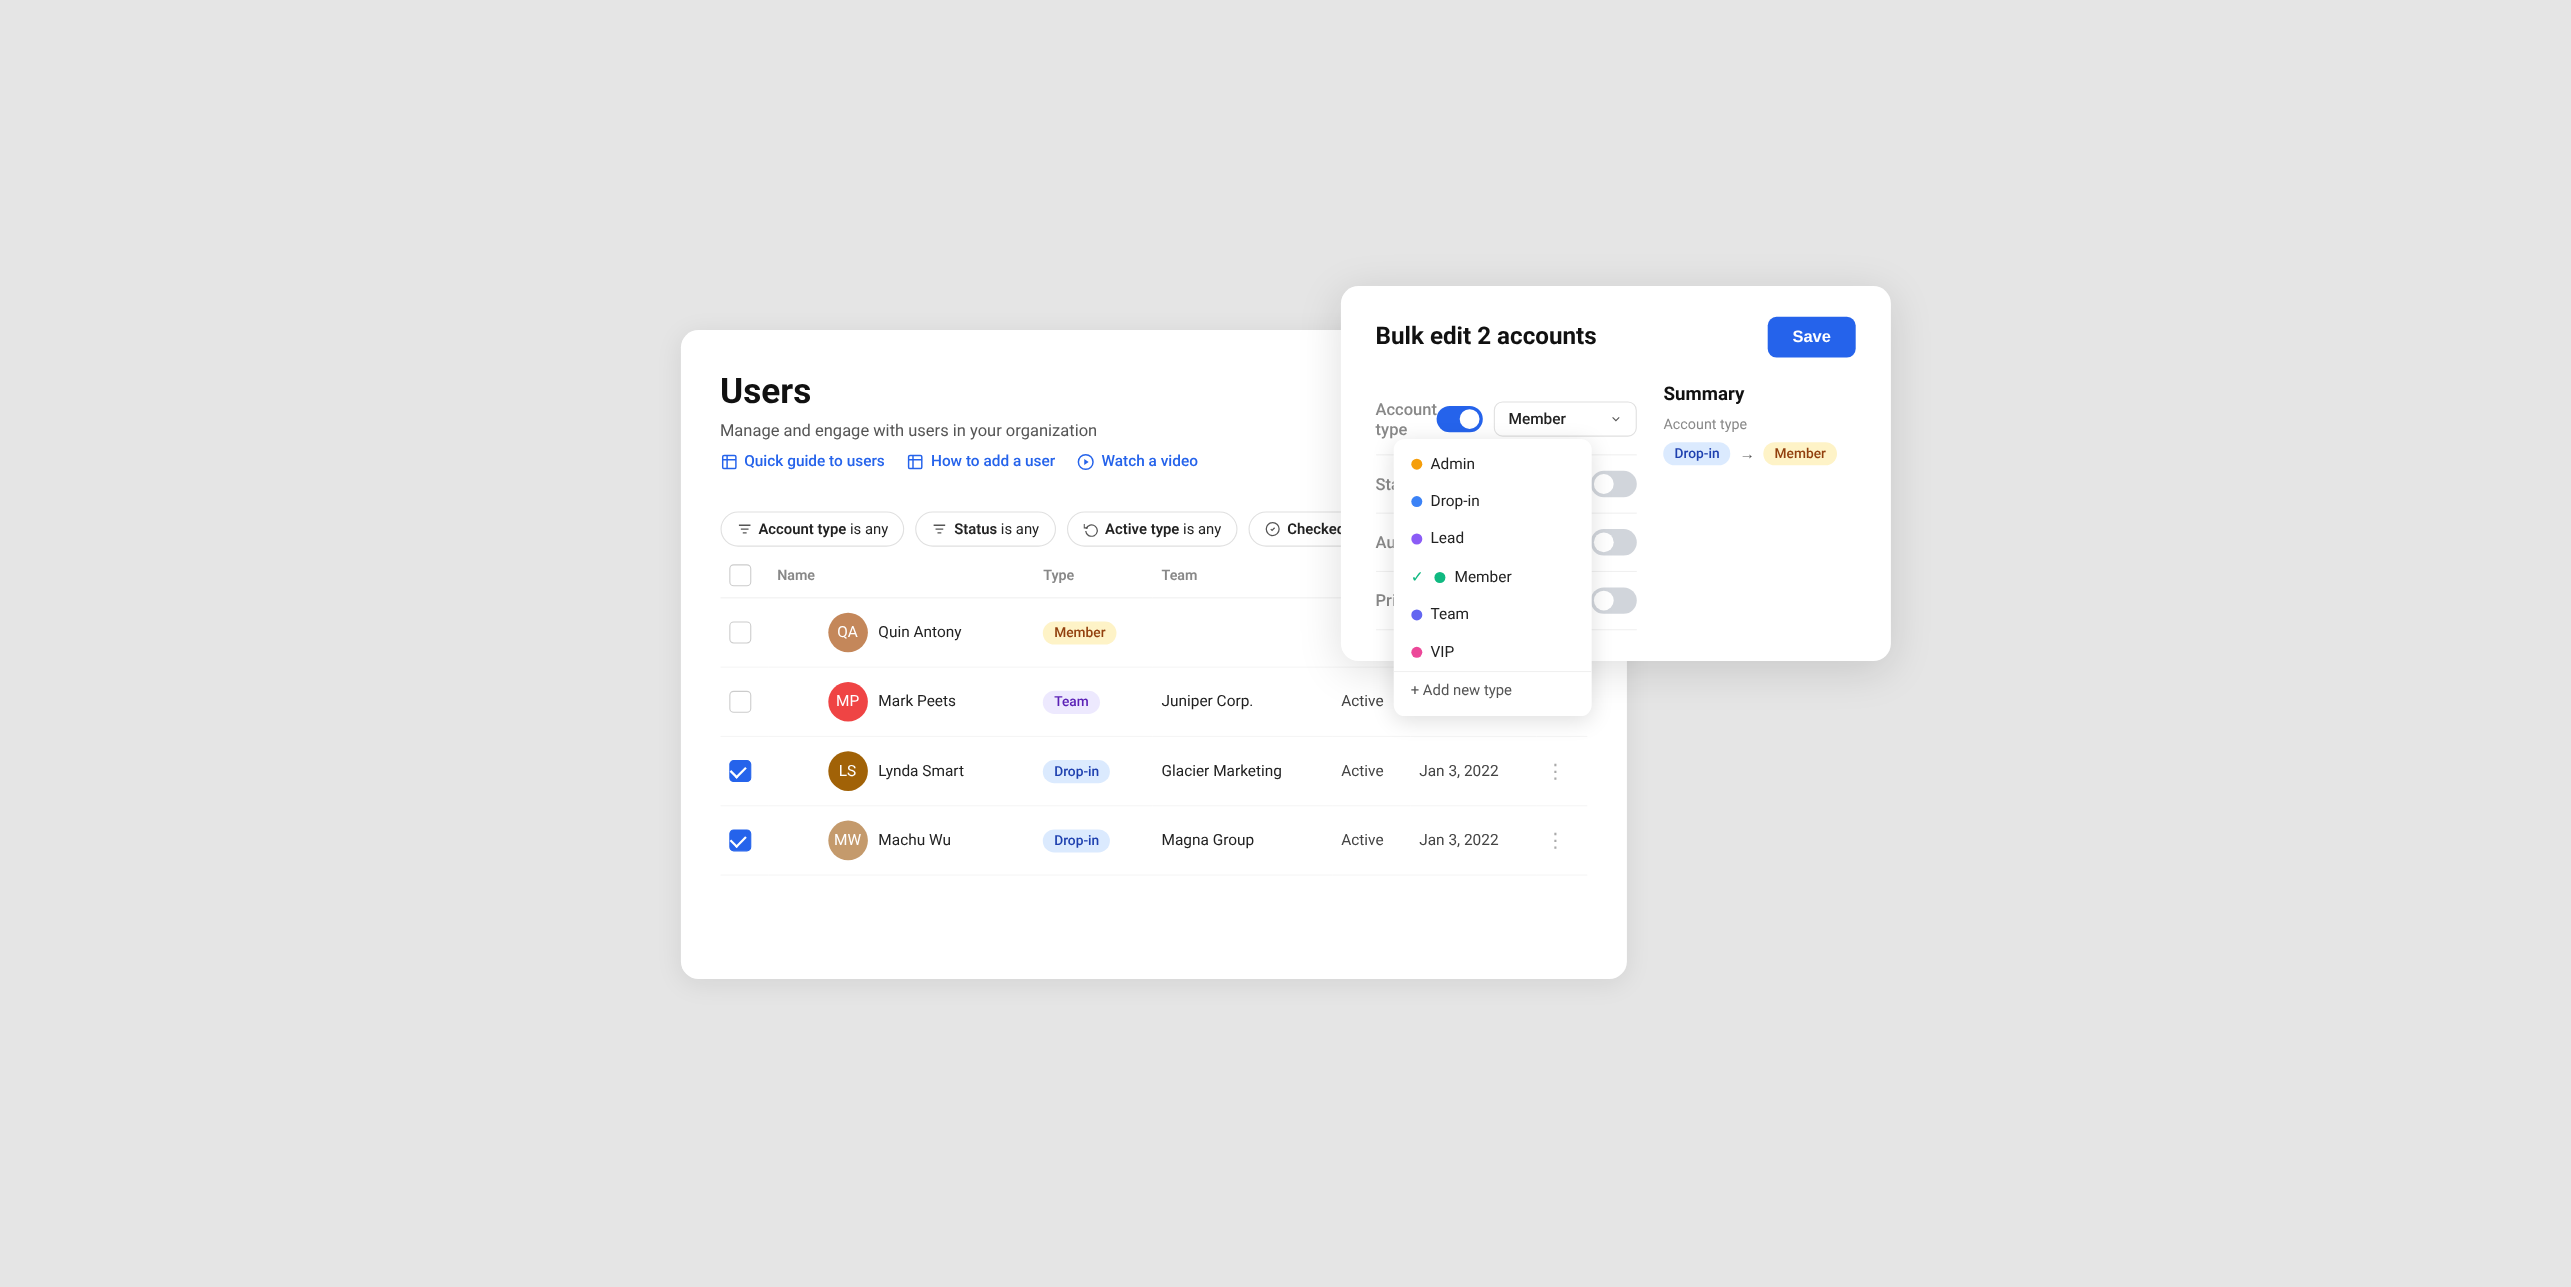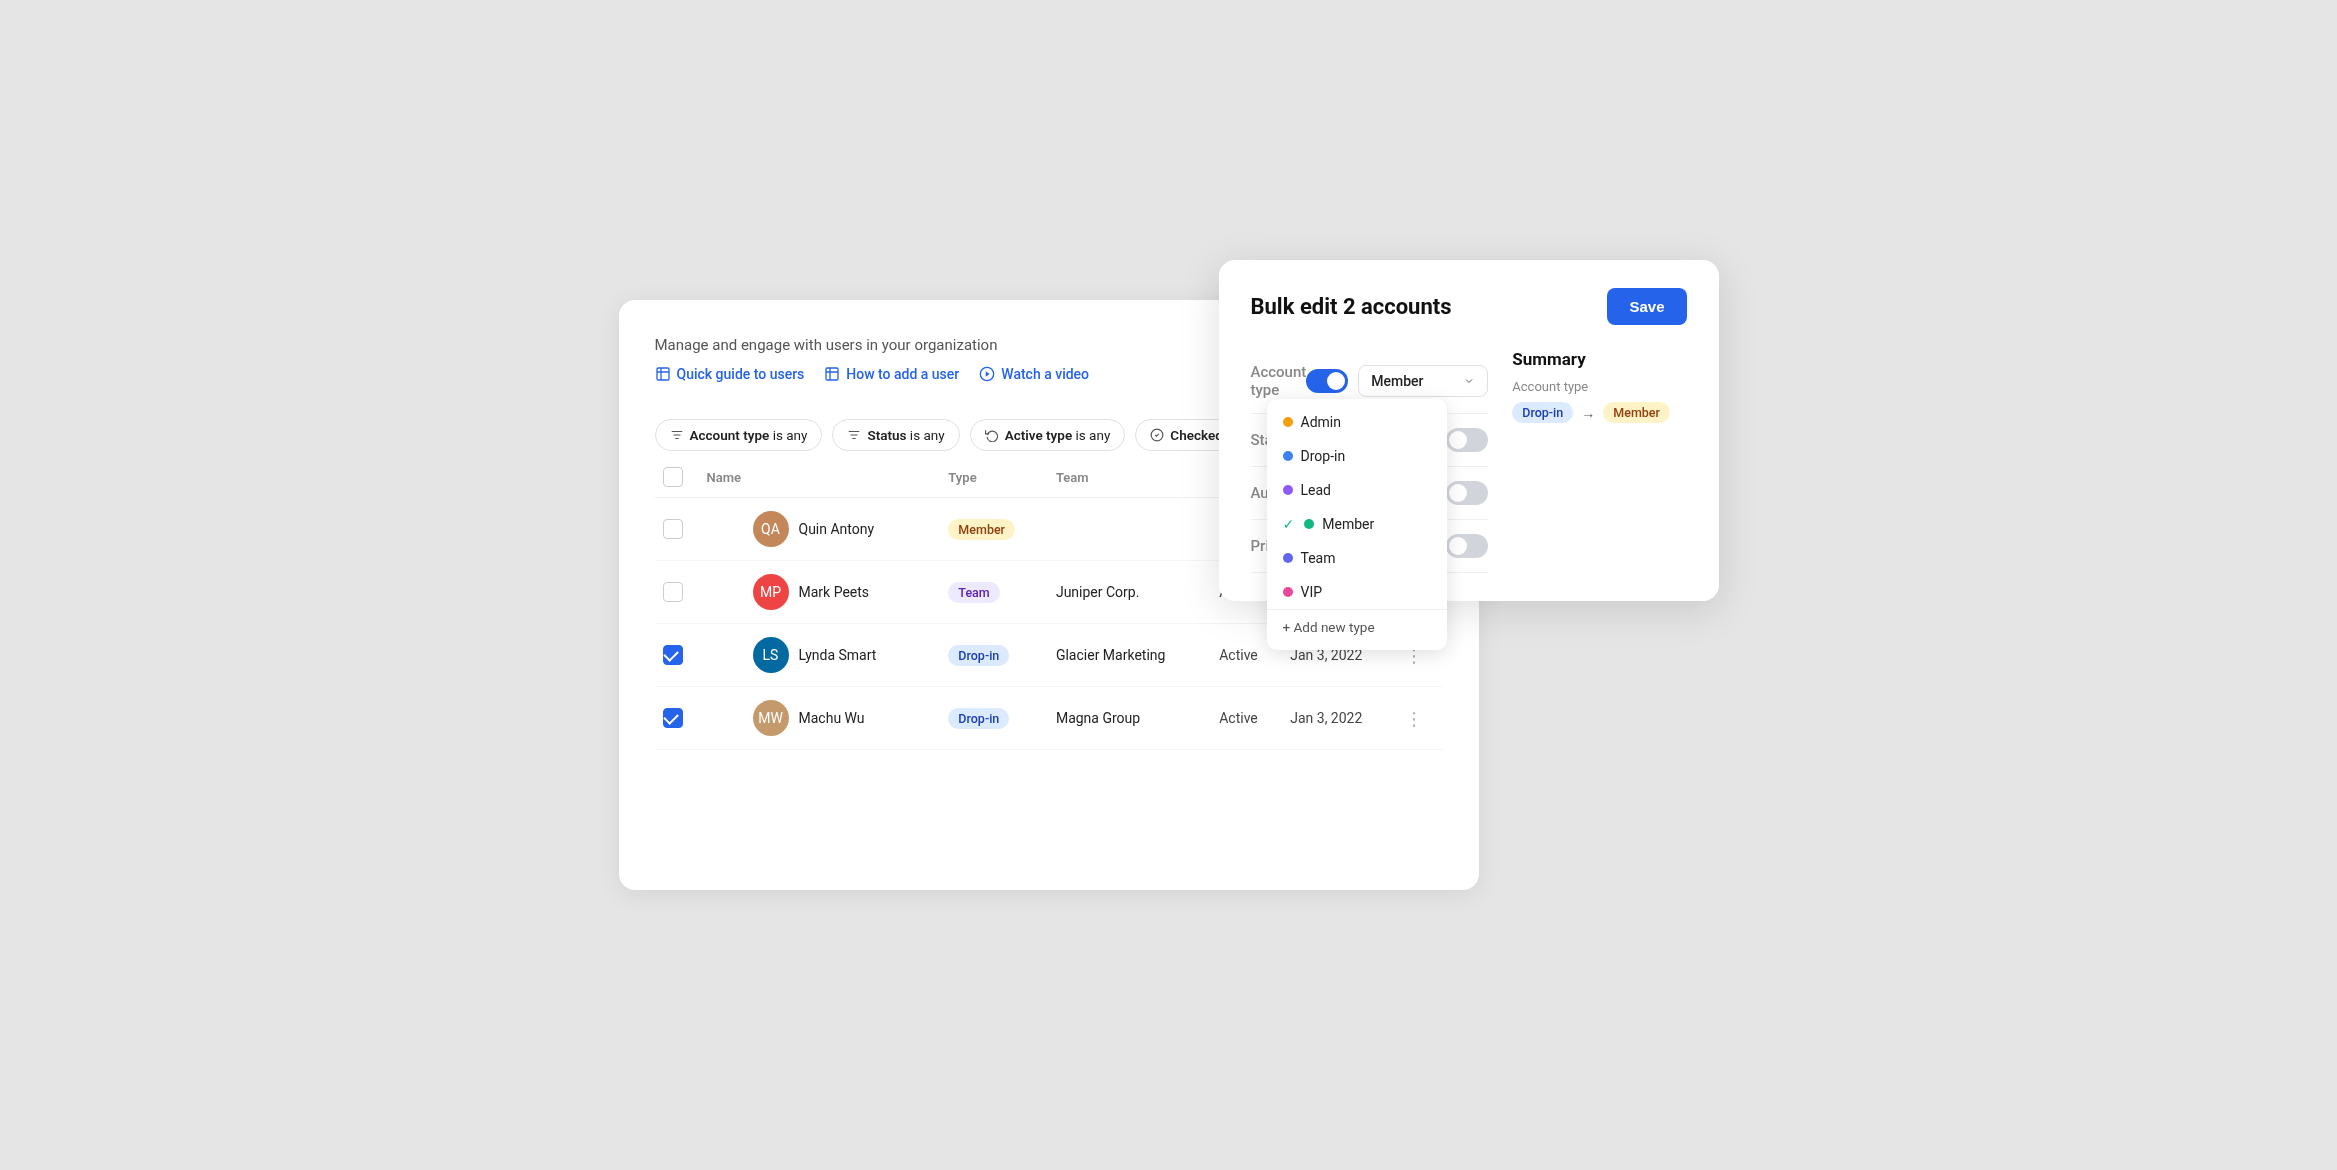--- a/index.html
+++ b/index.html
@@ -347,20 +347,21 @@
       font-weight: 500;
     }
     .arrow-icon { color: #555; font-size: 14px; }
   </style>
 </head>
 <body>
 
 <div class="scene">
 
   <div class="users-panel">
+    <h1 class="panel-title">Users</h1>
     <p class="panel-subtitle">Manage and engage with users in your organization</p>
     <div class="panel-links">
       <a class="panel-link">
         <svg width="16" height="16" fill="none" stroke="#2563eb" stroke-width="2" viewBox="0 0 24 24">
             <rect x="3" y="3" width="18" height="18" rx="2"></rect>
             <line x1="3" y1="9" x2="21" y2="9"></line>
             <line x1="9" y1="3" x2="9" y2="21"></line>
           </svg>
         <span>Quick guide to users</span>
       </a>
@@ -461,21 +462,21 @@
               <td>
                 <div class="three-dots">⋮</div>
               </td>
             </tr>
             <tr>
               <td>
                 <div class="checkbox-wrap checked"></div>
               </td>
               <td>
                 <div class="user-cell">
-                  <div class="avatar" style="background: #0369a1;">LS</div>
+                  <div class="avatar" style="background: #a16207;">LS</div>
                   <span>Lynda Smart</span>
                 </div>
               </td>
               <td><span class="badge badge-dropin">Drop-in</span></td>
               <td>Glacier Marketing</td>
               <td class="status-text">Active</td>
               <td class="date-text">Jan 3, 2022</td>
               <td>
                 <div class="three-dots">⋮</div>
               </td>

